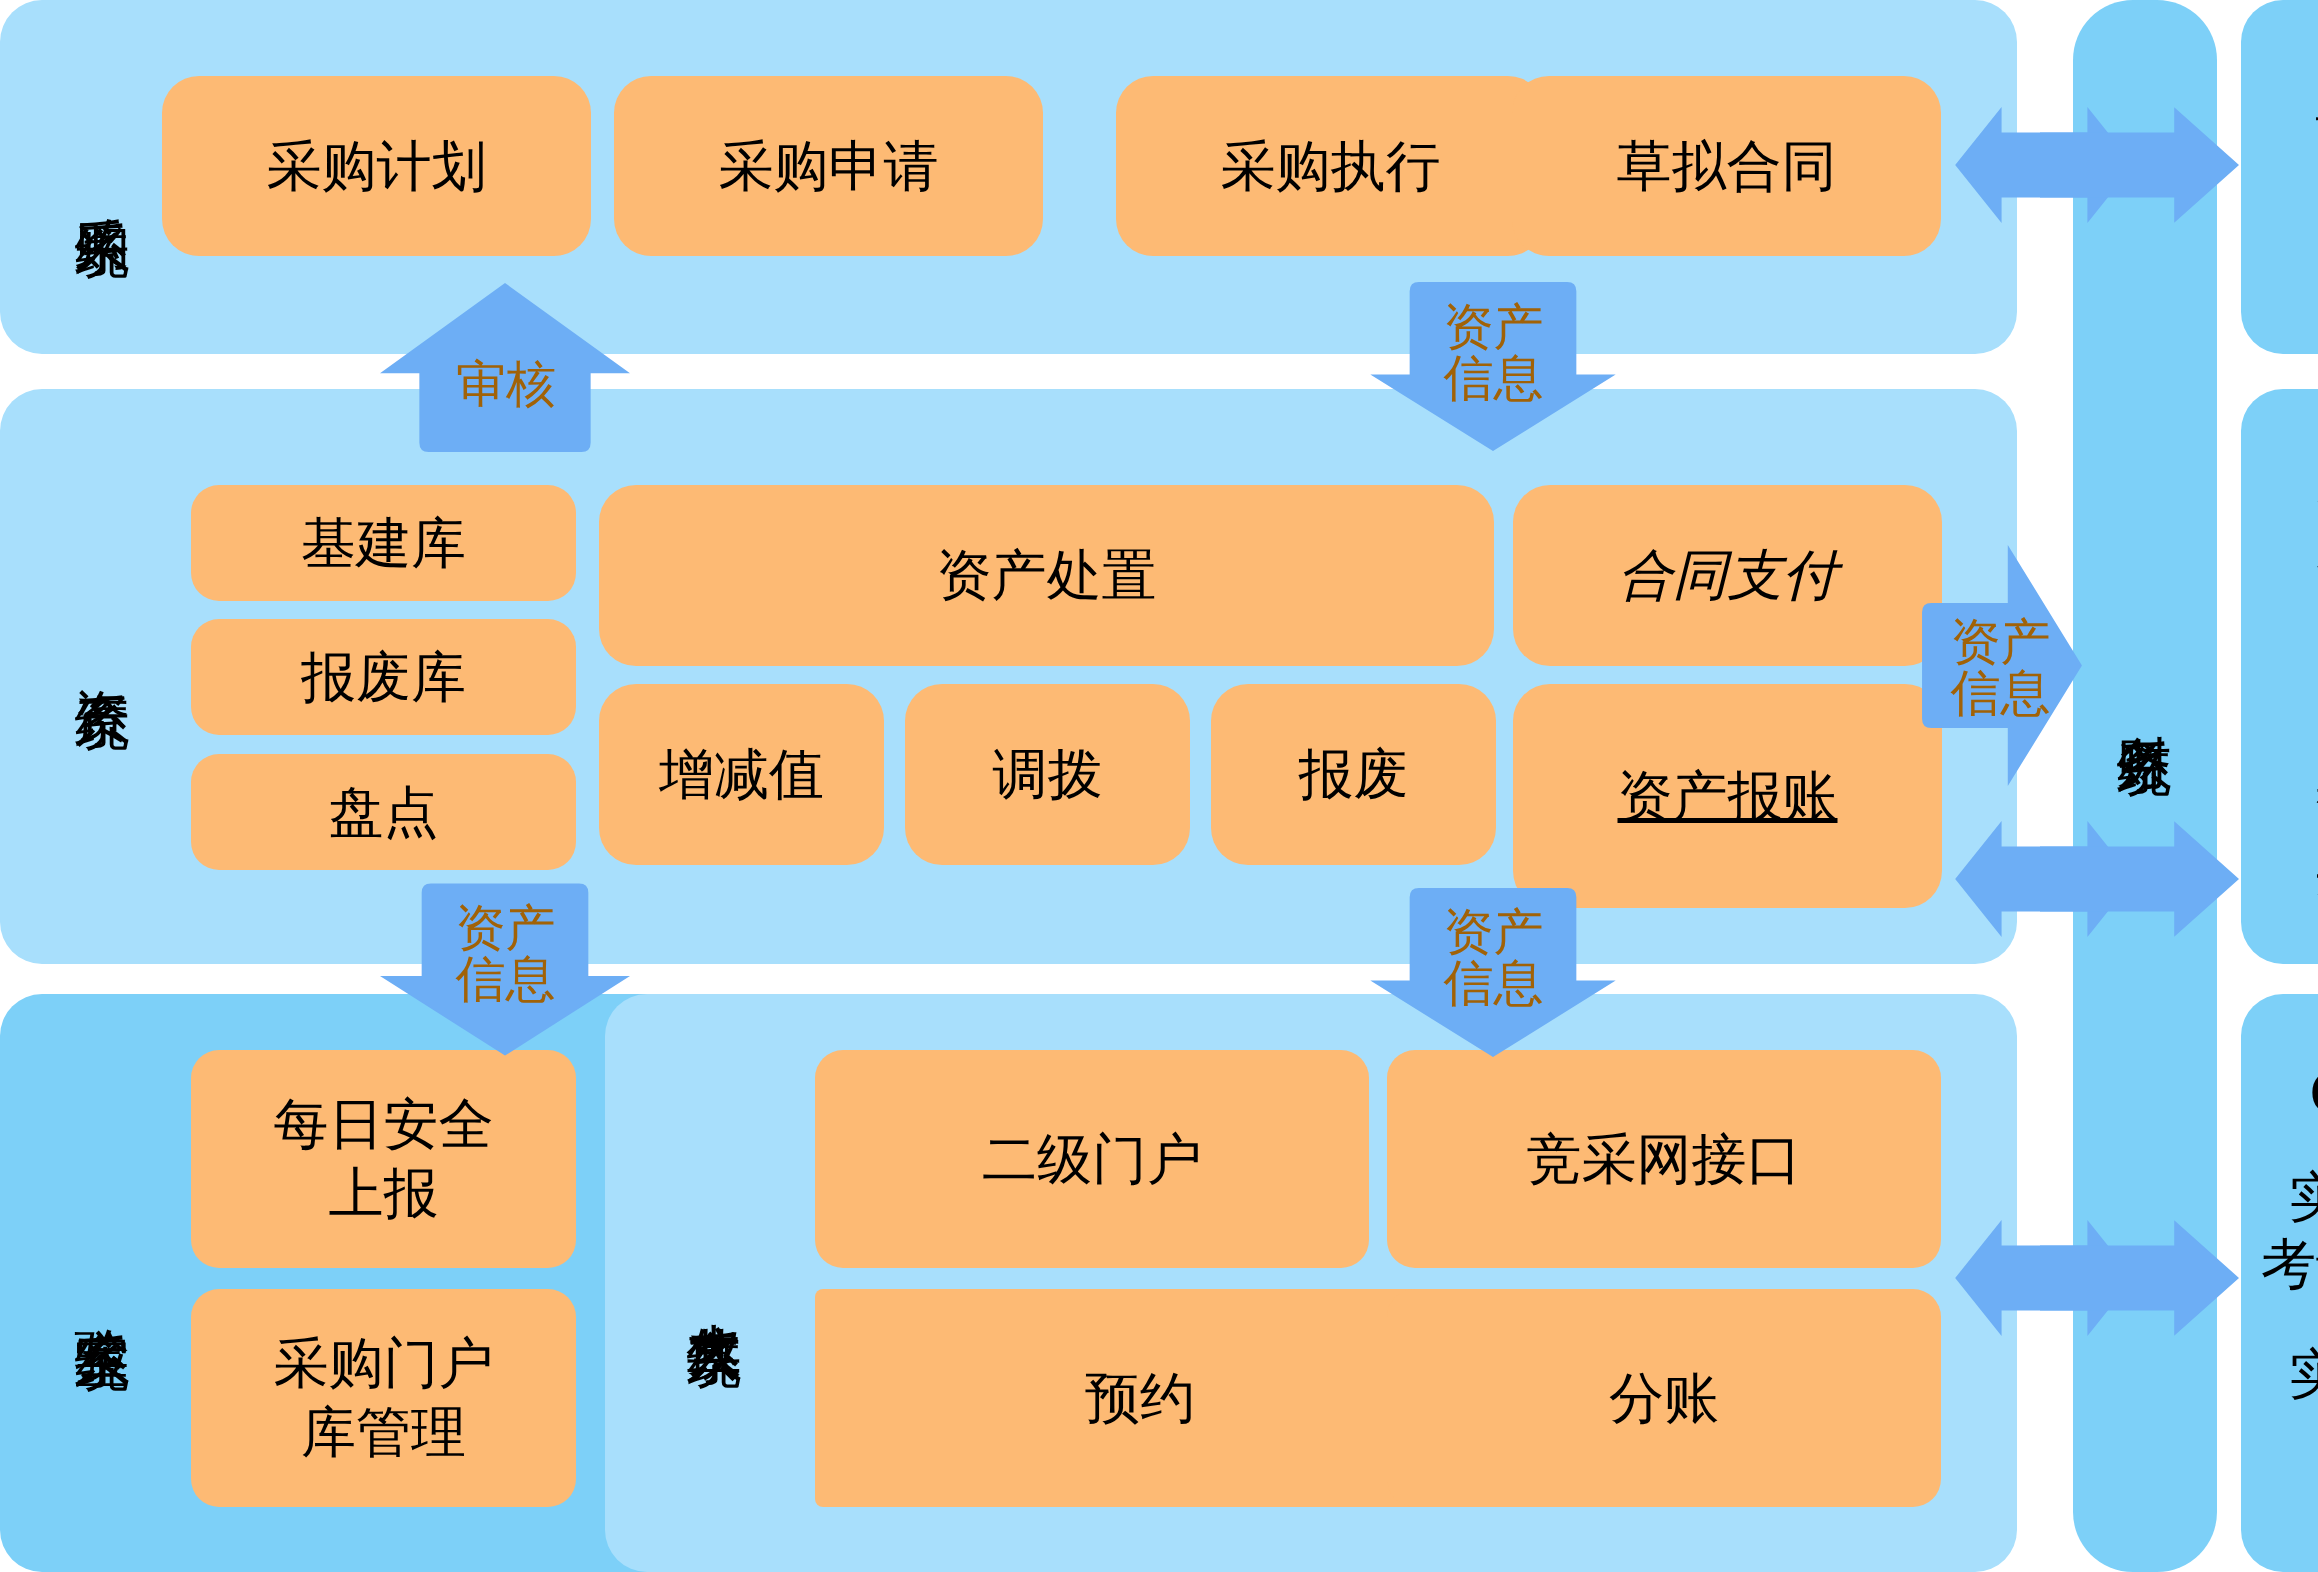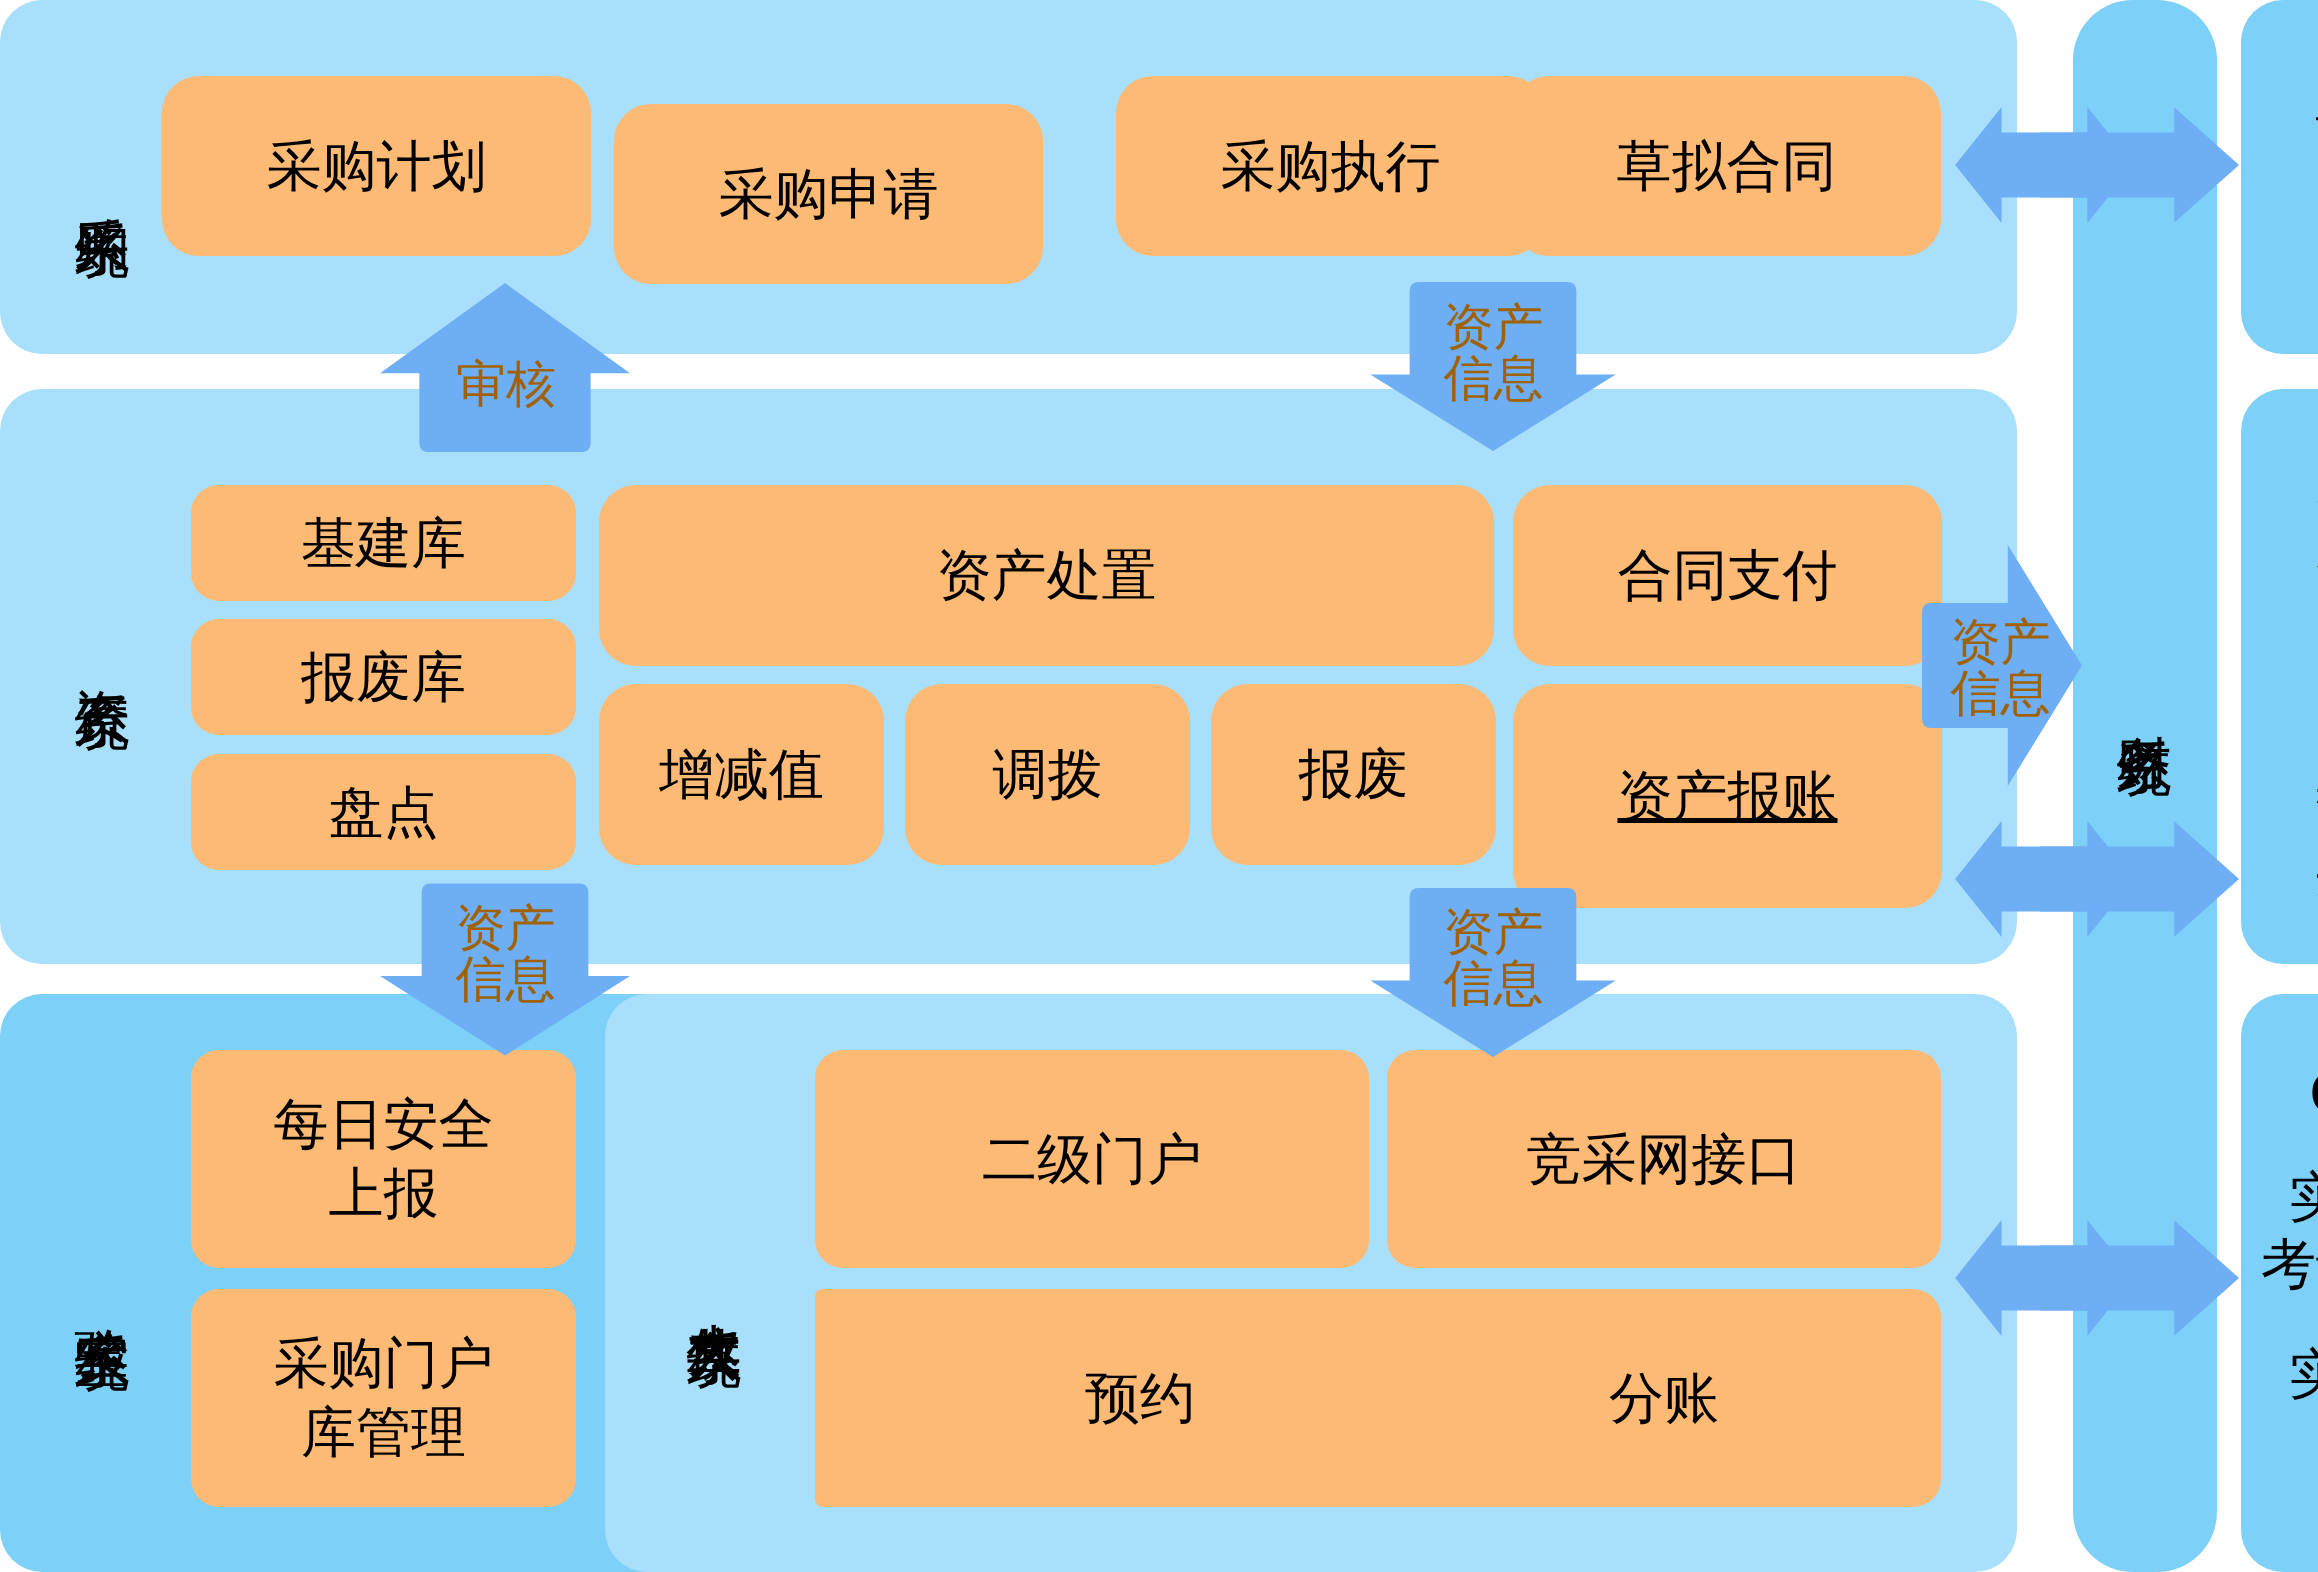--- a/index.html
+++ b/index.html
@@ -20,31 +20,31 @@
   .arrow svg{position:absolute;left:0;top:0;}
   .alabel{position:absolute;color:#a16207;font-size:50px;line-height:1.02;text-align:center;
           display:flex;align-items:center;justify-content:center;}
 </style>
 </head>
 <body>
 
 <div class="panel p-light" style="left:0;top:0;width:2017px;height:354px;"></div>
 <div class="vlabel" style="left:56px;top:56px;width:93px;height:241px;">采购系统</div>
 <div class="box" style="left:162px;top:76px;width:429px;height:180px;">采购计划</div>
-<div class="box" style="left:614px;top:76px;width:429px;height:180px;margin-top:28px;">采购申请</div>
+<div class="box" style="left:614px;top:76px;width:429px;height:180px;">采购申请</div>
 <div class="box" style="left:1116px;top:76px;width:429px;height:180px;">采购执行</div>
 <div class="box" style="left:1512px;top:76px;width:429px;height:180px;">草拟合同</div>
 
 <div class="panel p-light" style="left:0;top:389px;width:2017px;height:575px;"></div>
 <div class="vlabel" style="left:56px;top:510px;width:93px;height:278px;">资产系统</div>
 <div class="box" style="left:191px;top:485px;width:385px;height:116px;border-radius:28px;">基建库</div>
 <div class="box" style="left:191px;top:619px;width:385px;height:116px;border-radius:28px;">报废库</div>
 <div class="box" style="left:191px;top:754px;width:385px;height:116px;border-radius:28px;">盘点</div>
 <div class="box" style="left:599px;top:485px;width:895px;height:181px;">资产处置</div>
-<div class="box" style="left:1513px;top:485px;width:429px;height:181px;">合同支付</div>
+<div class="box" style="left:1513px;top:485px;width:429px;height:181px;font-style:italic;">合同支付</div>
 <div class="box" style="left:599px;top:684px;width:285px;height:181px;">增减值</div>
 <div class="box" style="left:905px;top:684px;width:285px;height:181px;">调拨</div>
 <div class="box" style="left:1211px;top:684px;width:285px;height:181px;">报废</div>
 <div class="box" style="left:1513px;top:684px;width:429px;height:224px;text-decoration:underline;">资产报账</div>
 
 <div class="panel p-mid" style="left:0;top:994px;width:696px;height:578px;"></div>
 <div class="vlabel" style="left:56px;top:1113px;width:93px;height:352px;">实验室系统</div>
 <div class="box" style="left:191px;top:1050px;width:385px;height:218px;white-space:pre-line;border-radius:28px;">每日安全
 上报</div>
 <div class="box" style="left:191px;top:1289px;width:385px;height:218px;white-space:pre-line;border-radius:28px;">采购门户

